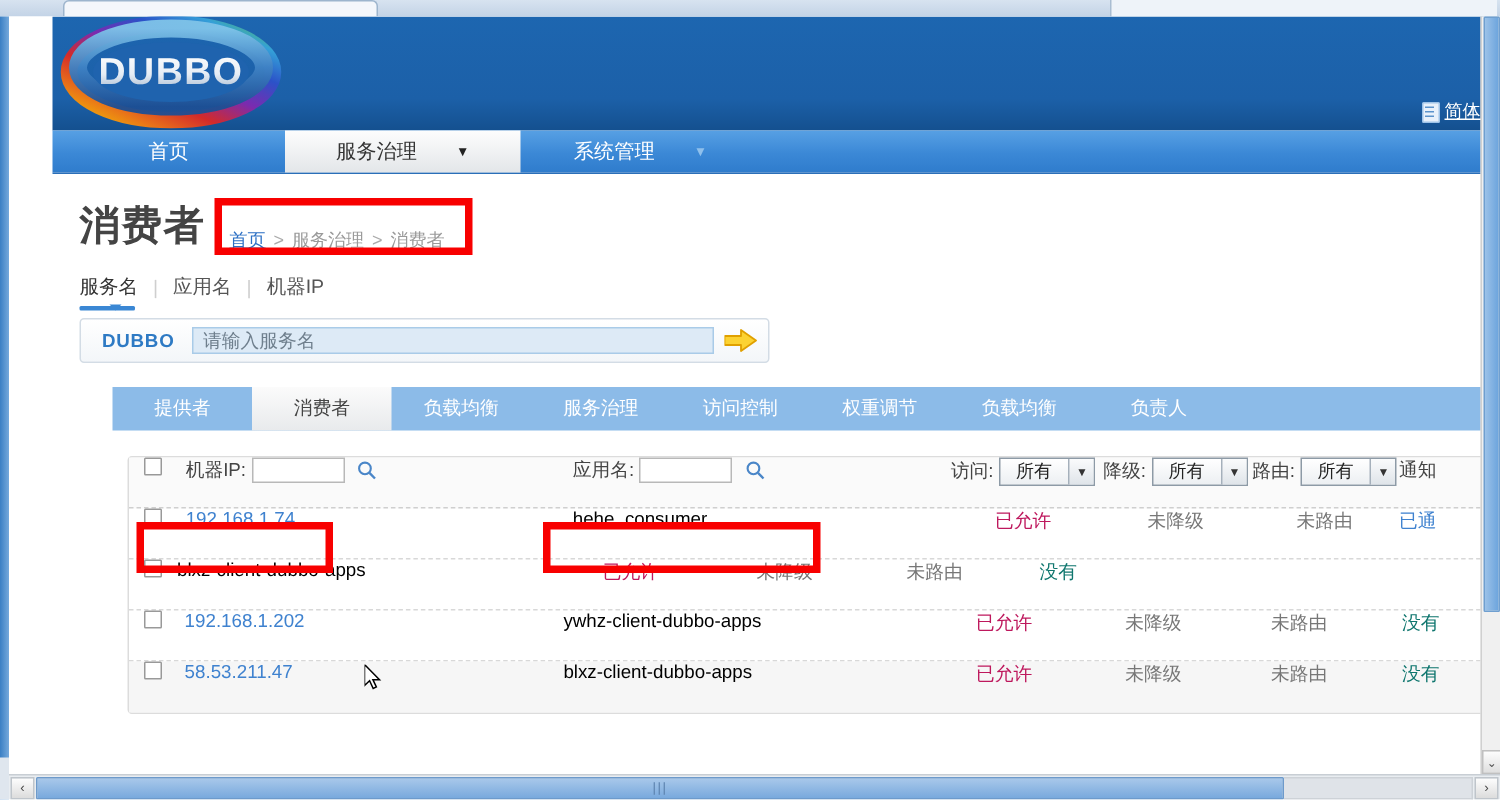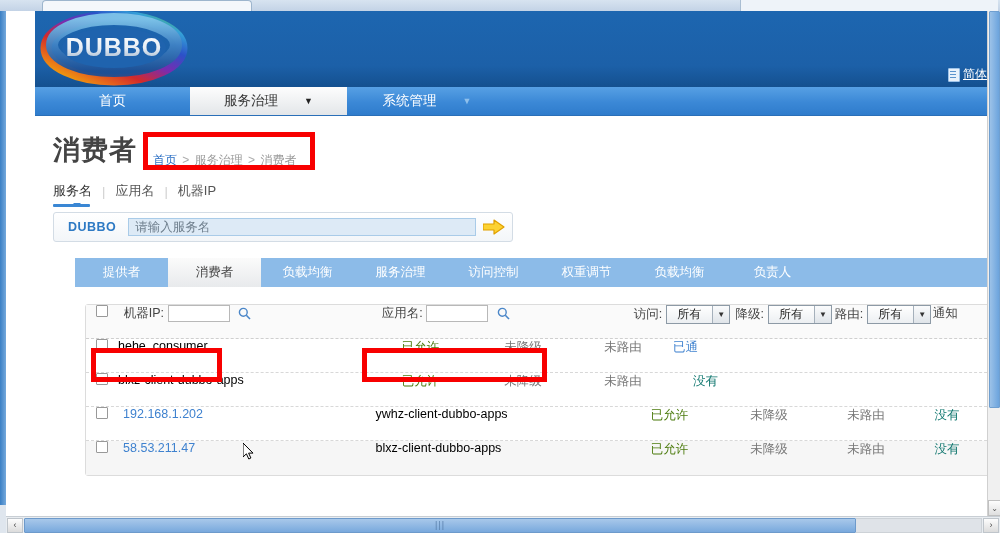--- a/index.html
+++ b/index.html
@@ -167,21 +167,21 @@
     width:12px;height:12px;border:1px solid #999;background:#fff;
     border-radius:1px;box-sizing:border-box;display:inline-block;cursor:pointer;
   }
   .c-ip{width:260px;padding-left:6px;}
   .c-app{width:250px;}
   .c-access{width:105px;text-align:center;}
   .c-degrade{width:100px;text-align:center;}
   .c-route{width:100px;text-align:center;}
   .c-notify{width:90px;text-align:left;}
   .link-ip{color:#3f82cf;text-decoration:none;cursor:pointer;}
-  .ok{color:#4d7c0f;}
+  .ok{color:#be185d;}
   .muted{color:#777;}
   .notify-blue{color:#3f82cf;}
   .notify-red{color:#0f766e;margin-left:20px;}
   .hdr-label{color:#444;}
   .mini-input{
     width:62px;height:17px;border:1px solid #b8b8b8;background:#fff;
     box-sizing:border-box;vertical-align:middle;font-family:inherit;font-size:11px;
     outline:none;
   }
   .mag{display:inline-block;vertical-align:middle;margin-left:5px;cursor:pointer;}
@@ -410,20 +410,21 @@
         </div>
         <div class="c-notify">
           <span class="hdr-label">通知</span>
         </div>
       </div>
 
       <div class="tbl-row">
         <div class="c-check">
             <span class="cbx"></span>
           </div>
+        <div class="c-ip"><span class="link-ip">192.168.1.74</span></div>
         <div class="c-app">hehe_consumer</div>
         <div class="c-access ok">已允许</div>
         <div class="c-degrade muted">未降级</div>
         <div class="c-route muted">未路由</div>
         <div class="c-notify notify-blue">已通</div>
       </div>
 
       <div class="tbl-row">
         <div class="c-check">
             <span class="cbx"></span>

